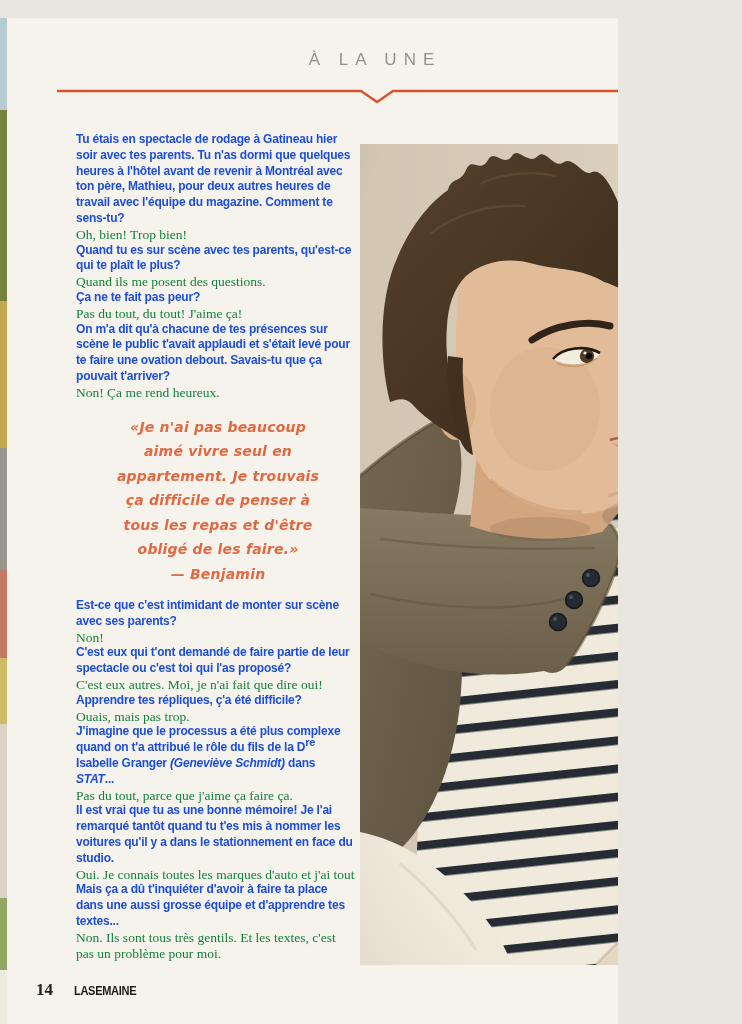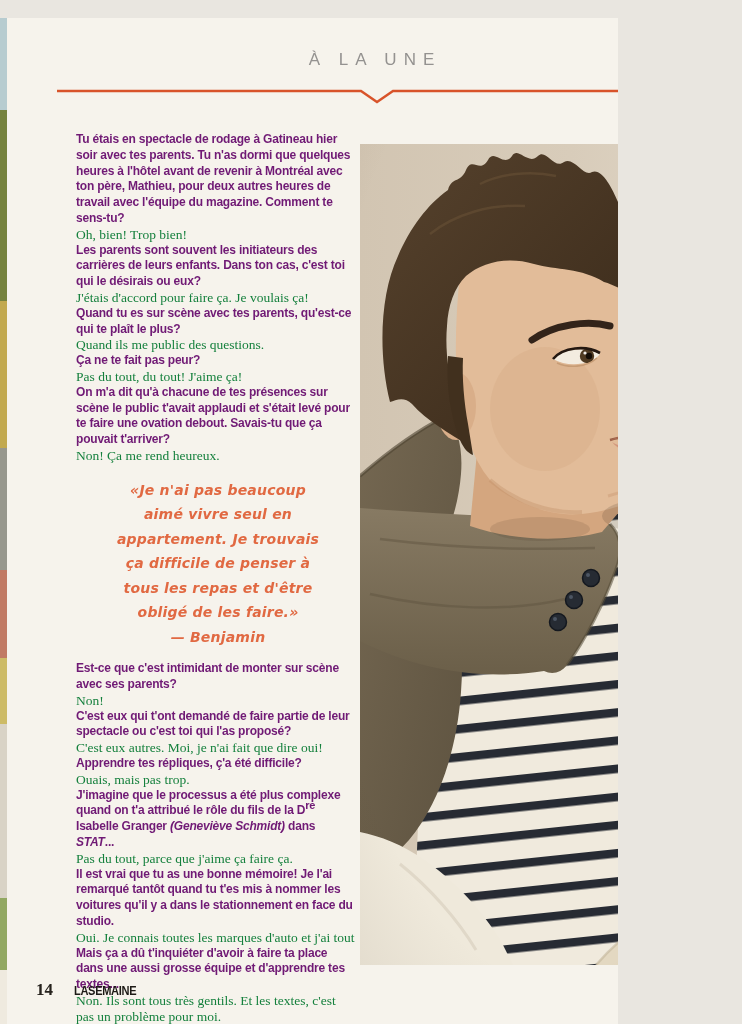--- a/index.html
+++ b/index.html
@@ -17,21 +17,21 @@
       #d9d3c6 706px,#d9d3c6 880px,
       #92a862 880px,#92a862 952px,
       #efeadf 952px,#efeadf 1024px);}
   .bottom-band{position:absolute;left:0;bottom:0;width:742px;height:13px;background:#fbfaf6;border-top:1px solid #e3e0d8;}
   
   .header-title{position:absolute;top:32px;left:0;width:750px;text-align:center;
     font-size:17px;letter-spacing:7px;color:#949290;font-weight:400;}
   .rule-svg{position:absolute;top:62px;left:0;}
   
   .article{position:absolute;left:76px;top:114px;width:280px;}
-  .q{margin:0;font-weight:700;font-size:12px;line-height:15.8px;color:#701a75;letter-spacing:-0.2px;}
+  .q{margin:0;font-weight:700;font-size:12px;line-height:15.8px;color:#1d4ed8;letter-spacing:-0.2px;}
   .a{margin:0;font-family:"Liberation Serif",serif;font-weight:400;font-size:13.5px;line-height:15.8px;color:#15803d;}
   .qi{font-style:italic;}
   .sup{font-size:11px;vertical-align:super;line-height:0;}
   .quote{margin:14px 0 12px -12px;width:308px;text-align:center;white-space:pre-line;
     font-family:"DejaVu Sans",sans-serif;font-weight:700;font-style:italic;
     font-size:14px;line-height:24.5px;color:#e16942;letter-spacing:0.2px;}
   
   .footer{position:absolute;left:36px;top:962px;display:flex;align-items:baseline;gap:21px;}
   .pagenum{font-family:"Liberation Serif",serif;font-weight:700;font-size:17px;color:#26221d;}
   .mag{font-weight:700;font-size:13.5px;letter-spacing:-0.4px;color:#1d1a16;
@@ -49,26 +49,22 @@
   <svg class="rule-svg" width="742" height="26" viewBox="0 0 742 26">
     <path d="M 57,11 H 361 L 377,22 L 393,11 H 742" fill="none" stroke="#d8532a" stroke-width="2.4"></path>
   </svg>
 
   <div class="article">
     <div>
       <p class="q">Tu étais en spectacle de rodage à Gatineau hier soir avec tes parents. Tu n'as dormi que quelques heures à l'hôtel avant de revenir à Montréal avec ton père, Mathieu, pour deux autres heures de travail avec l'équipe du magazine. Comment te sens-tu?</p>
       <p class="a">Oh, bien! Trop bien!</p>
     </div>
     <div>
-      <p class="q">Les parents sont souvent les initiateurs des carrières de leurs enfants. Dans ton cas, c'est toi qui le désirais ou eux?</p>
-      <p class="a">J'étais d'accord pour faire ça. Je voulais ça!</p>
-    </div>
-    <div>
       <p class="q">Quand tu es sur scène avec tes parents, qu'est-ce qui te plaît le plus?</p>
-      <p class="a">Quand ils me public des questions.</p>
+      <p class="a">Quand ils me posent des questions.</p>
     </div>
     <div>
       <p class="q">Ça ne te fait pas peur?</p>
       <p class="a">Pas du tout, du tout! J'aime ça!</p>
     </div>
     <div>
       <p class="q">On m'a dit qu'à chacune de tes présences sur scène le public t'avait applaudi et s'était levé pour te faire une ovation debout. Savais-tu que ça pouvait t'arriver?</p>
       <p class="a">Non! Ça me rend heureux.</p>
     </div>
 

